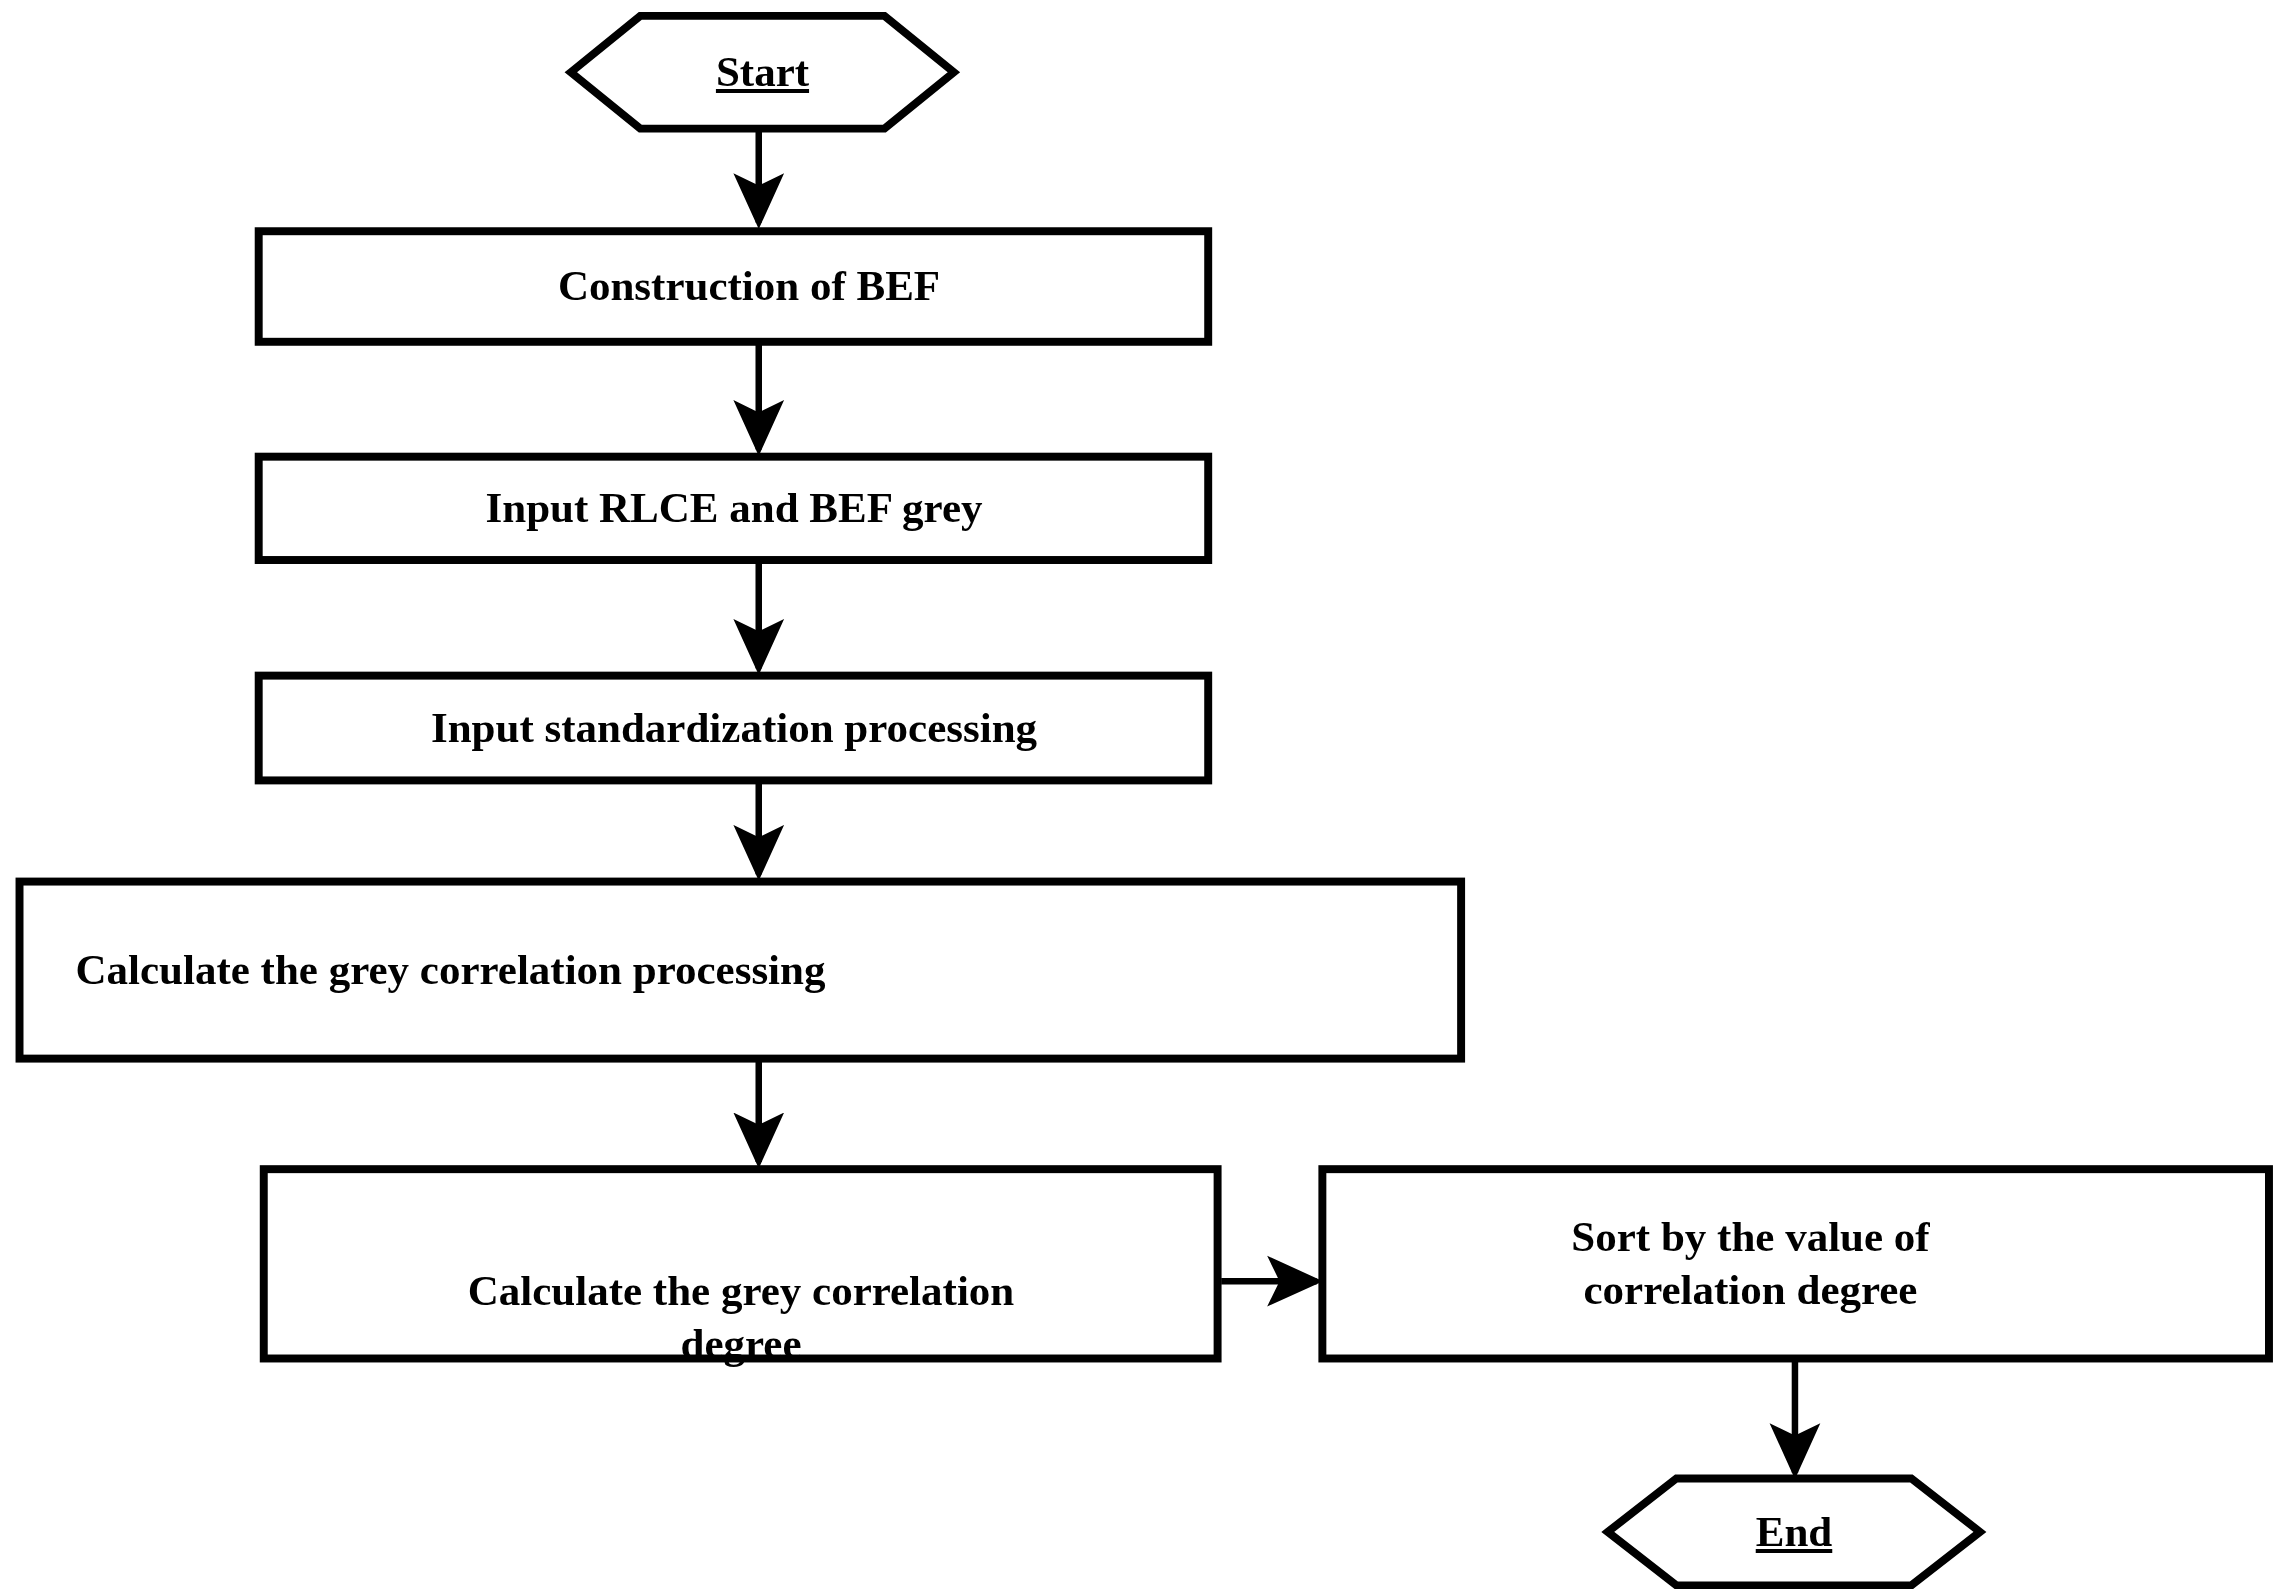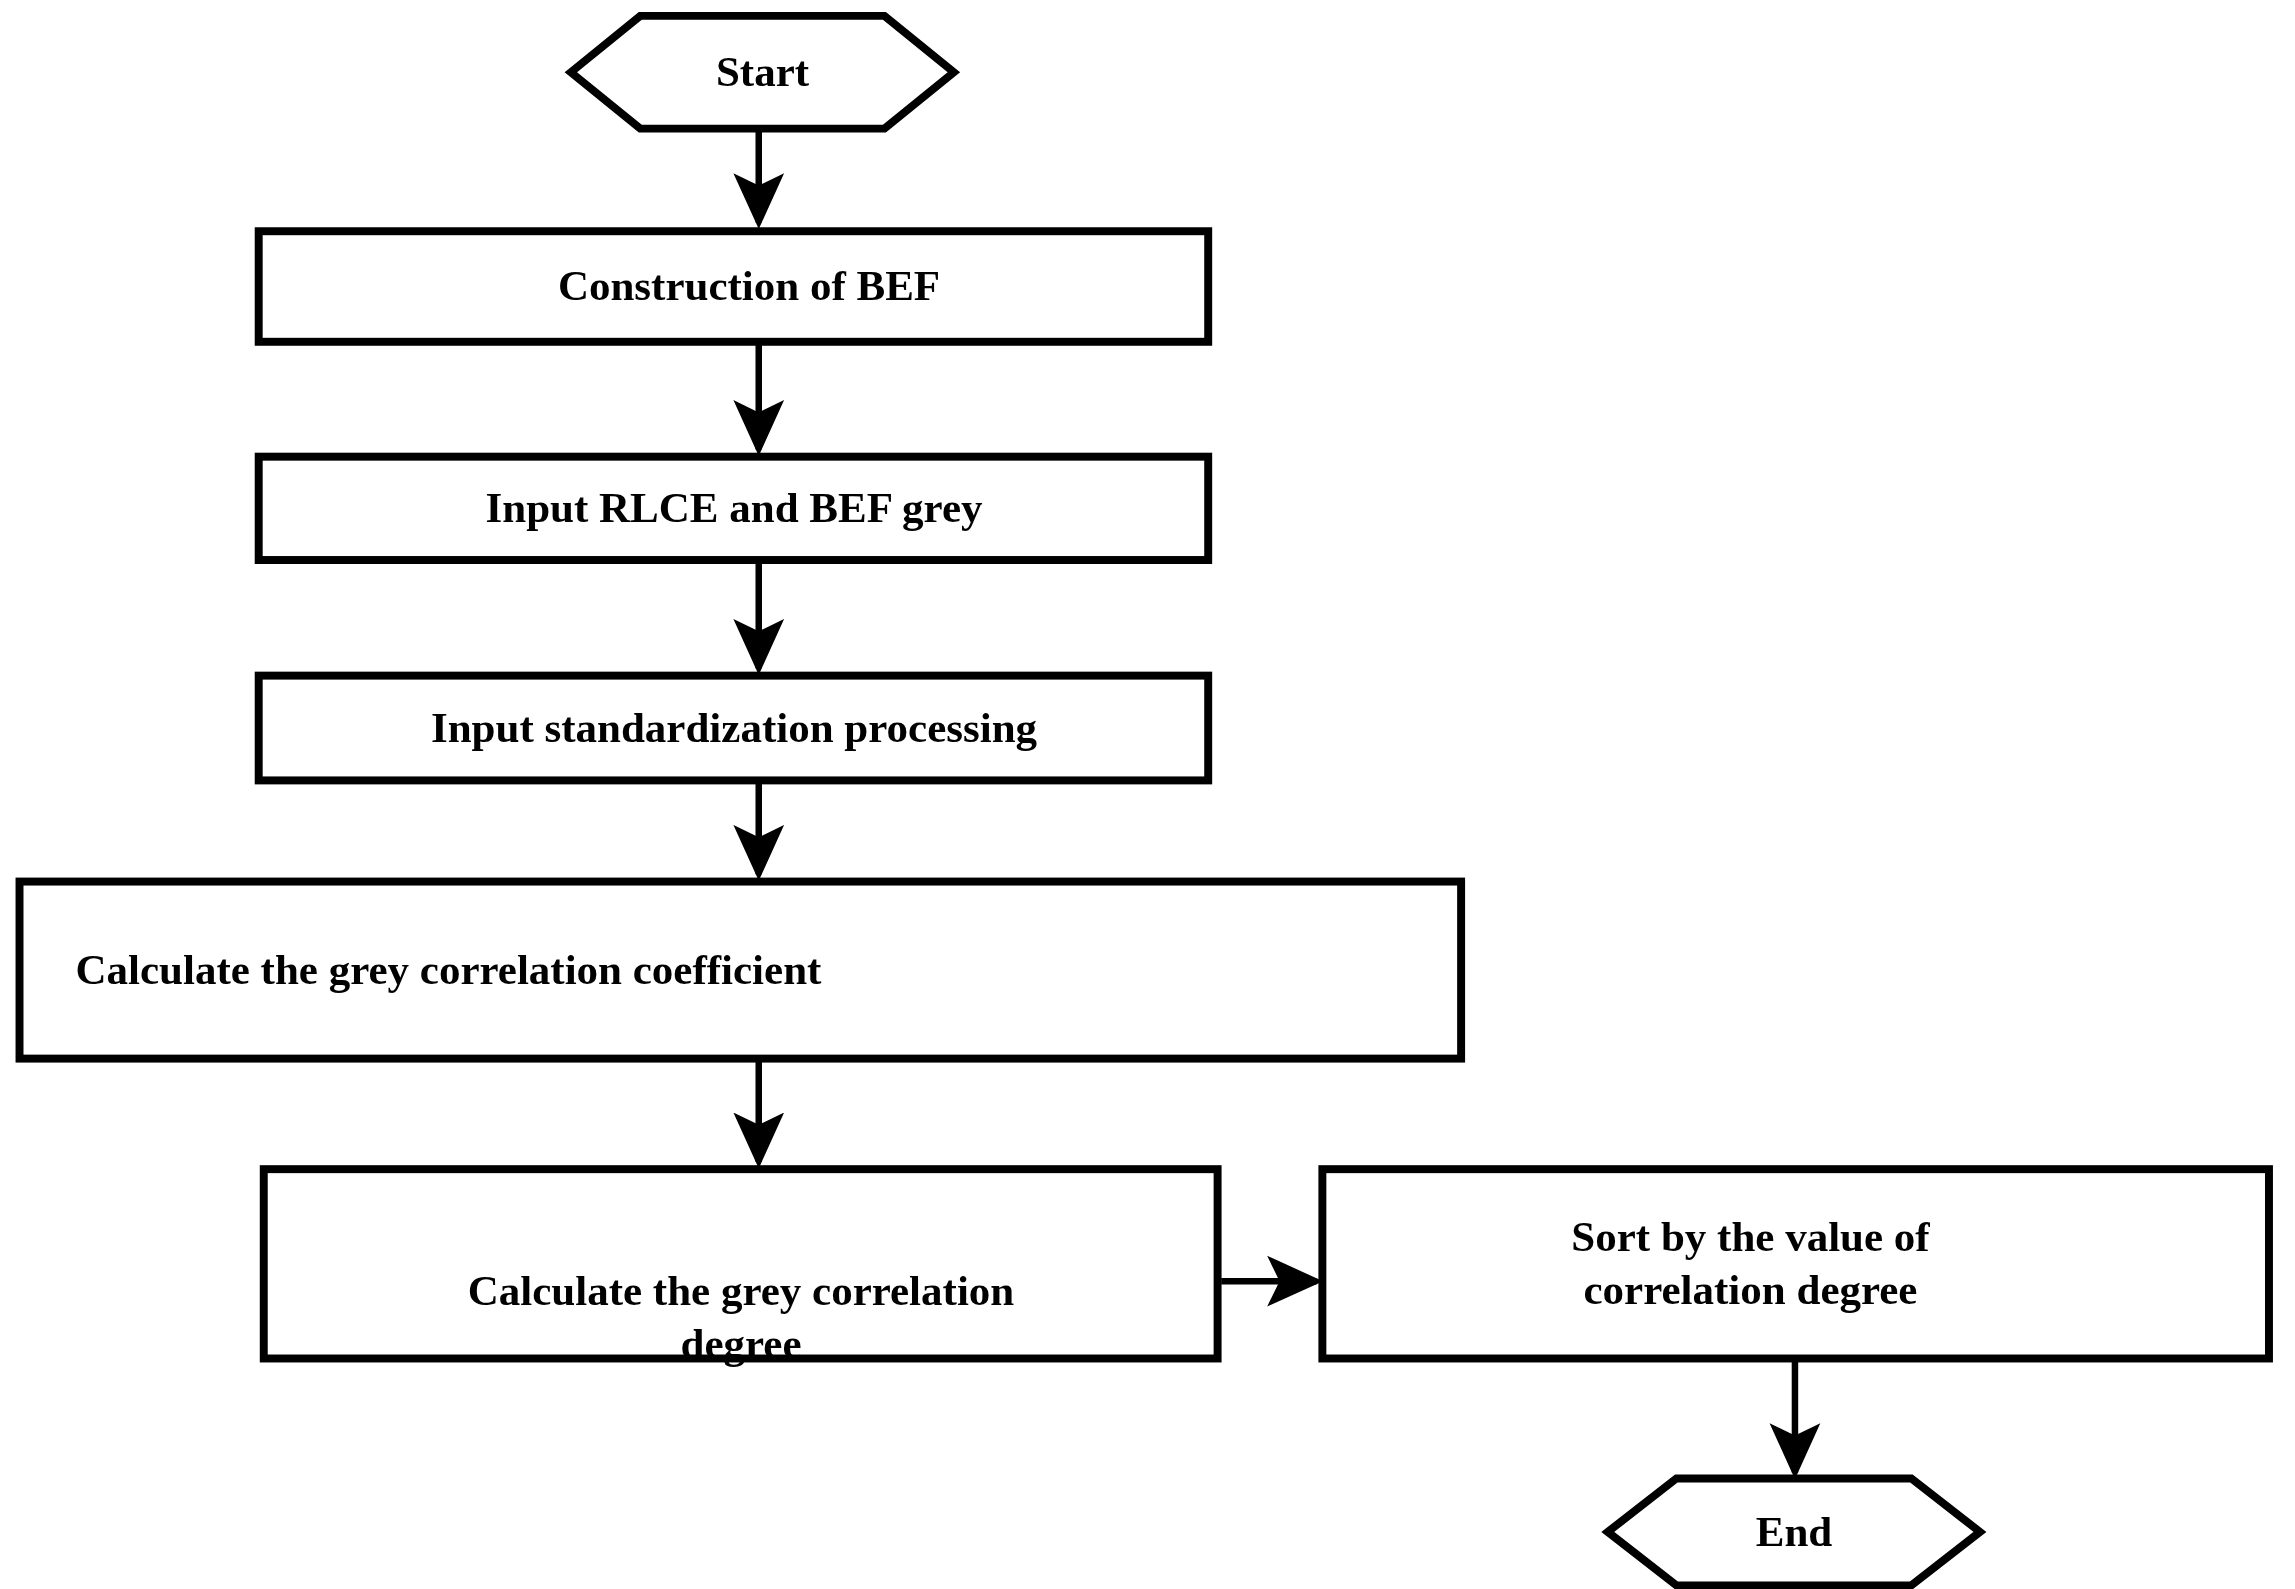--- a/index.html
+++ b/index.html
@@ -29,21 +29,21 @@
     justify-content: center;
     text-align: center;
     font-family: "Liberation Serif", "DejaVu Serif", serif;
     font-weight: bold;
     color: #000000;
     line-height: 1.22;
     white-space: pre-line;
     pointer-events: none;
   }
   .lbl-process { font-size: 43px; }
-  .lbl-terminal { font-size: 43px; }
+  .lbl-terminal { font-size: 43px; text-decoration: underline; }
   .lbl-wide { font-size: 43px; justify-content: flex-start; padding-left: 56px; }
 </style>
 </head>
 <body>
 
 <div id="canvas">
 
   <svg class="flow-svg" viewBox="0 0 3176 2199" xmlns="http://www.w3.org/2000/svg">
     <defs>
       <marker id="arrowhead" markerWidth="9" markerHeight="9" refX="7.6" refY="4.5" orient="auto" markerUnits="strokeWidth">
@@ -77,21 +77,21 @@
   </svg>
 
   <div class="node-label lbl-terminal" style="left:571px; top:16px; width:383px; height:113px;">Start</div>
 
   <div class="node-label lbl-process" style="left:274px; top:231px; width:950px; height:111px;">Construction of BEF</div>
 
   <div class="node-label lbl-process" style="left:259px; top:457px; width:950px; height:103px;">Input RLCE and BEF grey</div>
 
   <div class="node-label lbl-process" style="left:259px; top:676px; width:950px; height:105px;">Input standardization processing</div>
 
-  <div class="node-label lbl-process lbl-wide" style="left:19.5px; top:882px; width:1442px; height:177px;">Calculate the grey correlation coefficient</div>
+  <div class="node-label lbl-process lbl-wide" style="left:19.5px; top:882px; width:1442px; height:177px;">Calculate the grey correlation processing</div>
 
   <div class="node-label lbl-process" style="left:264px; top:1223px; width:954px; height:189px;">Calculate the grey correlation
 degree</div>
 
   <div class="node-label lbl-process" style="left:1277px; top:1169px; width:947px; height:189px;">Sort by the value of
 correlation degree</div>
 
   <div class="node-label lbl-terminal" style="left:1608px; top:1479px; width:372px; height:107px;">End</div>
 
 </div>

